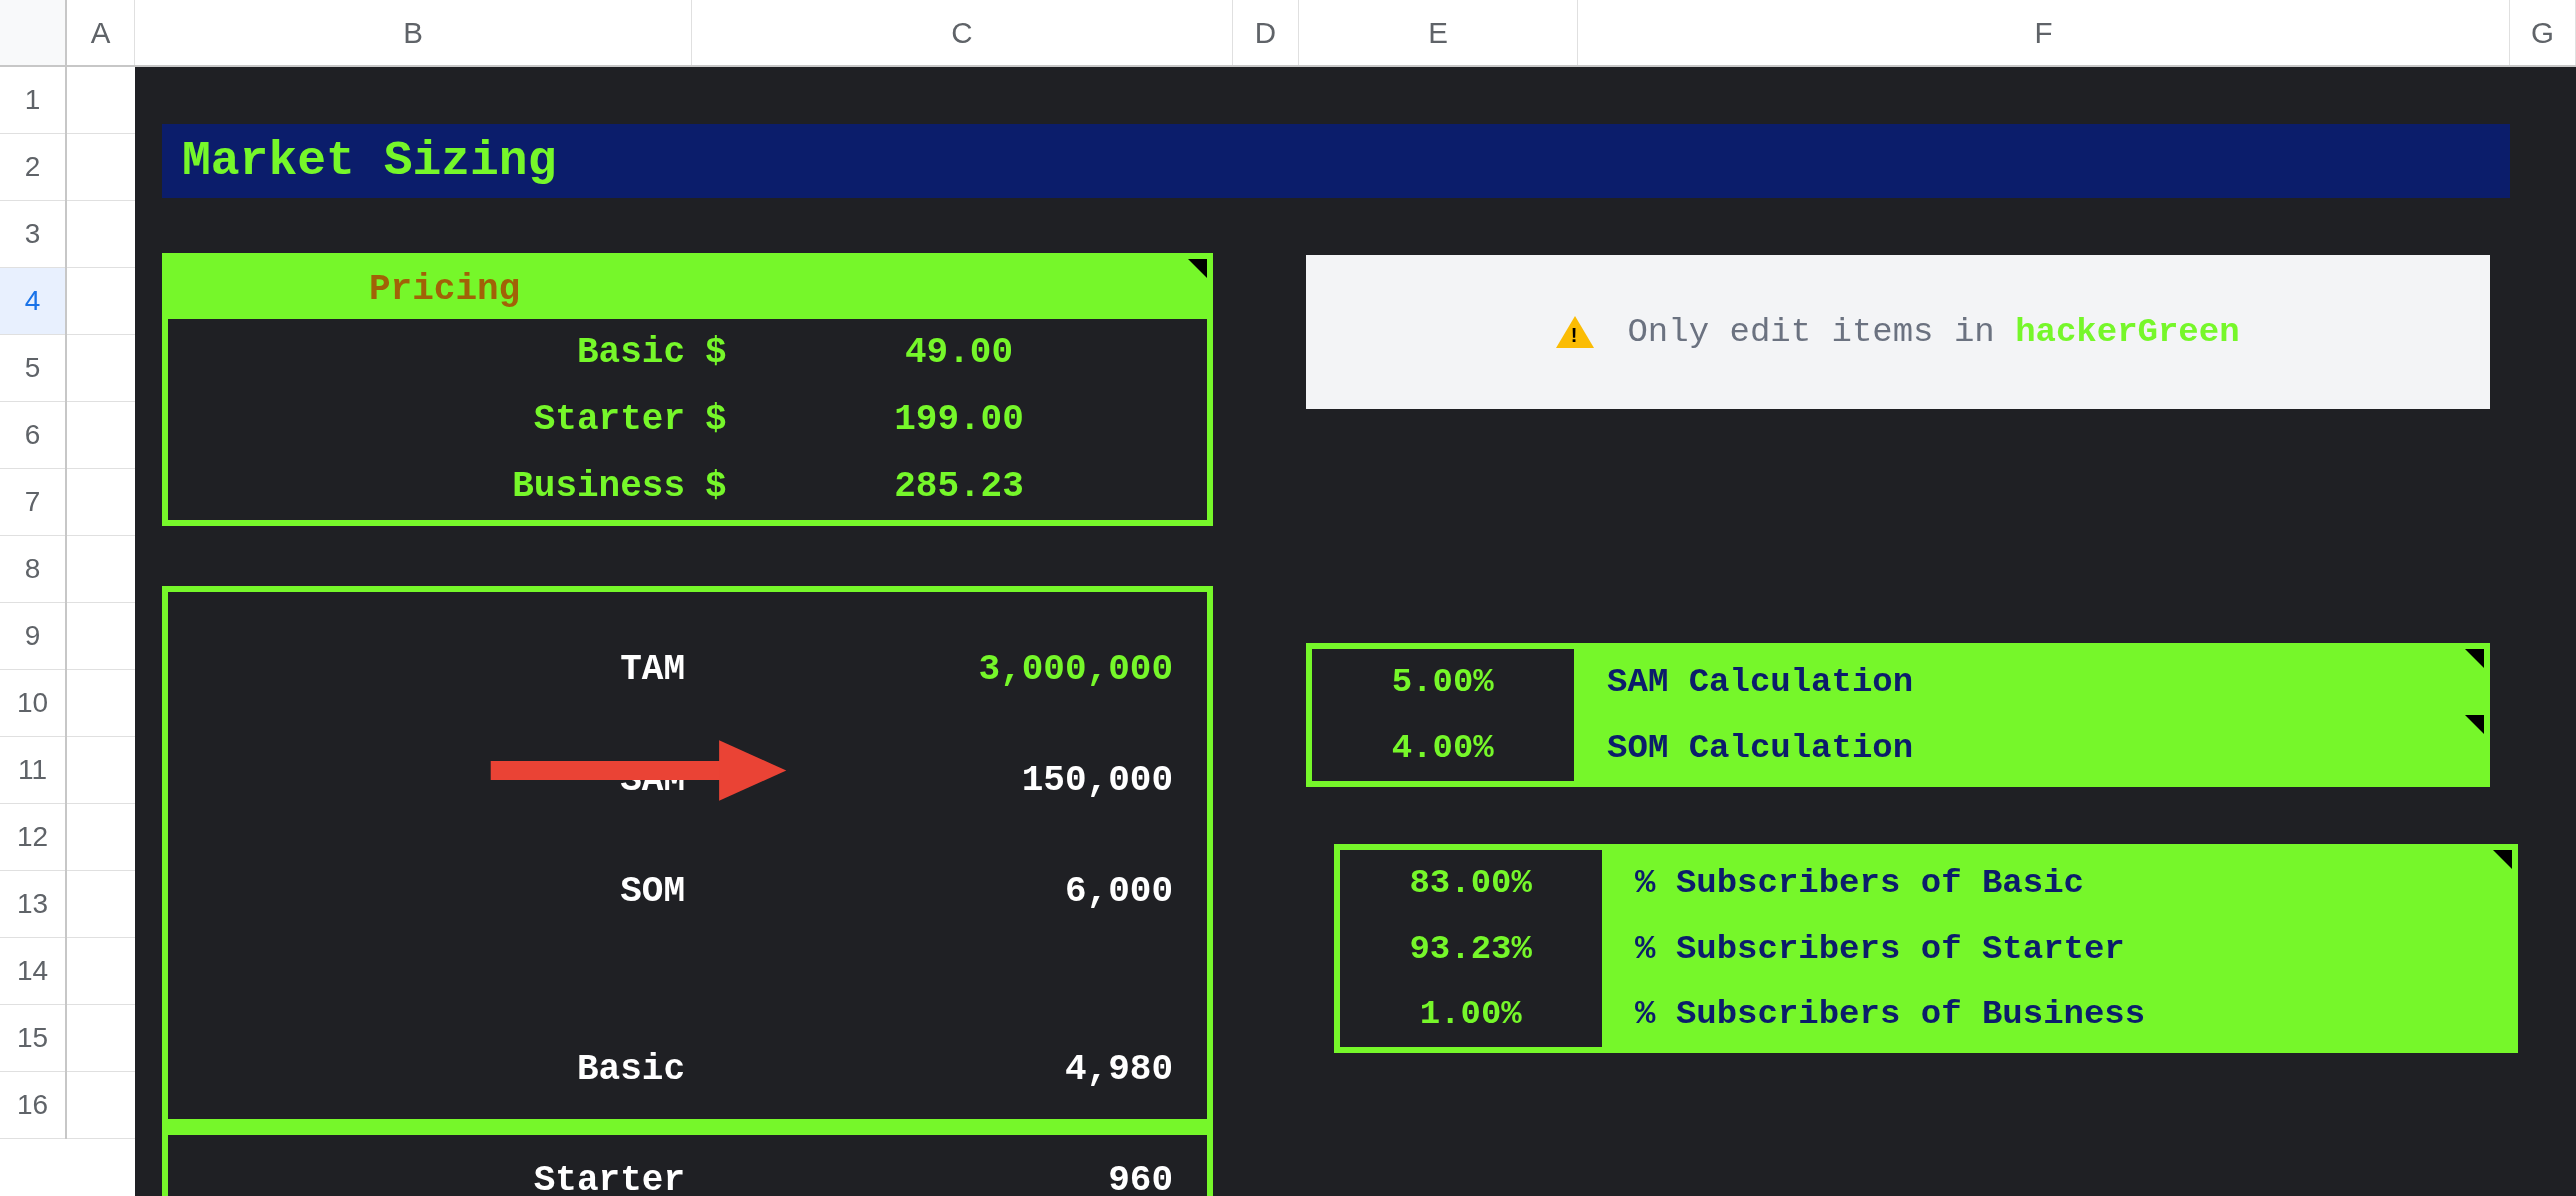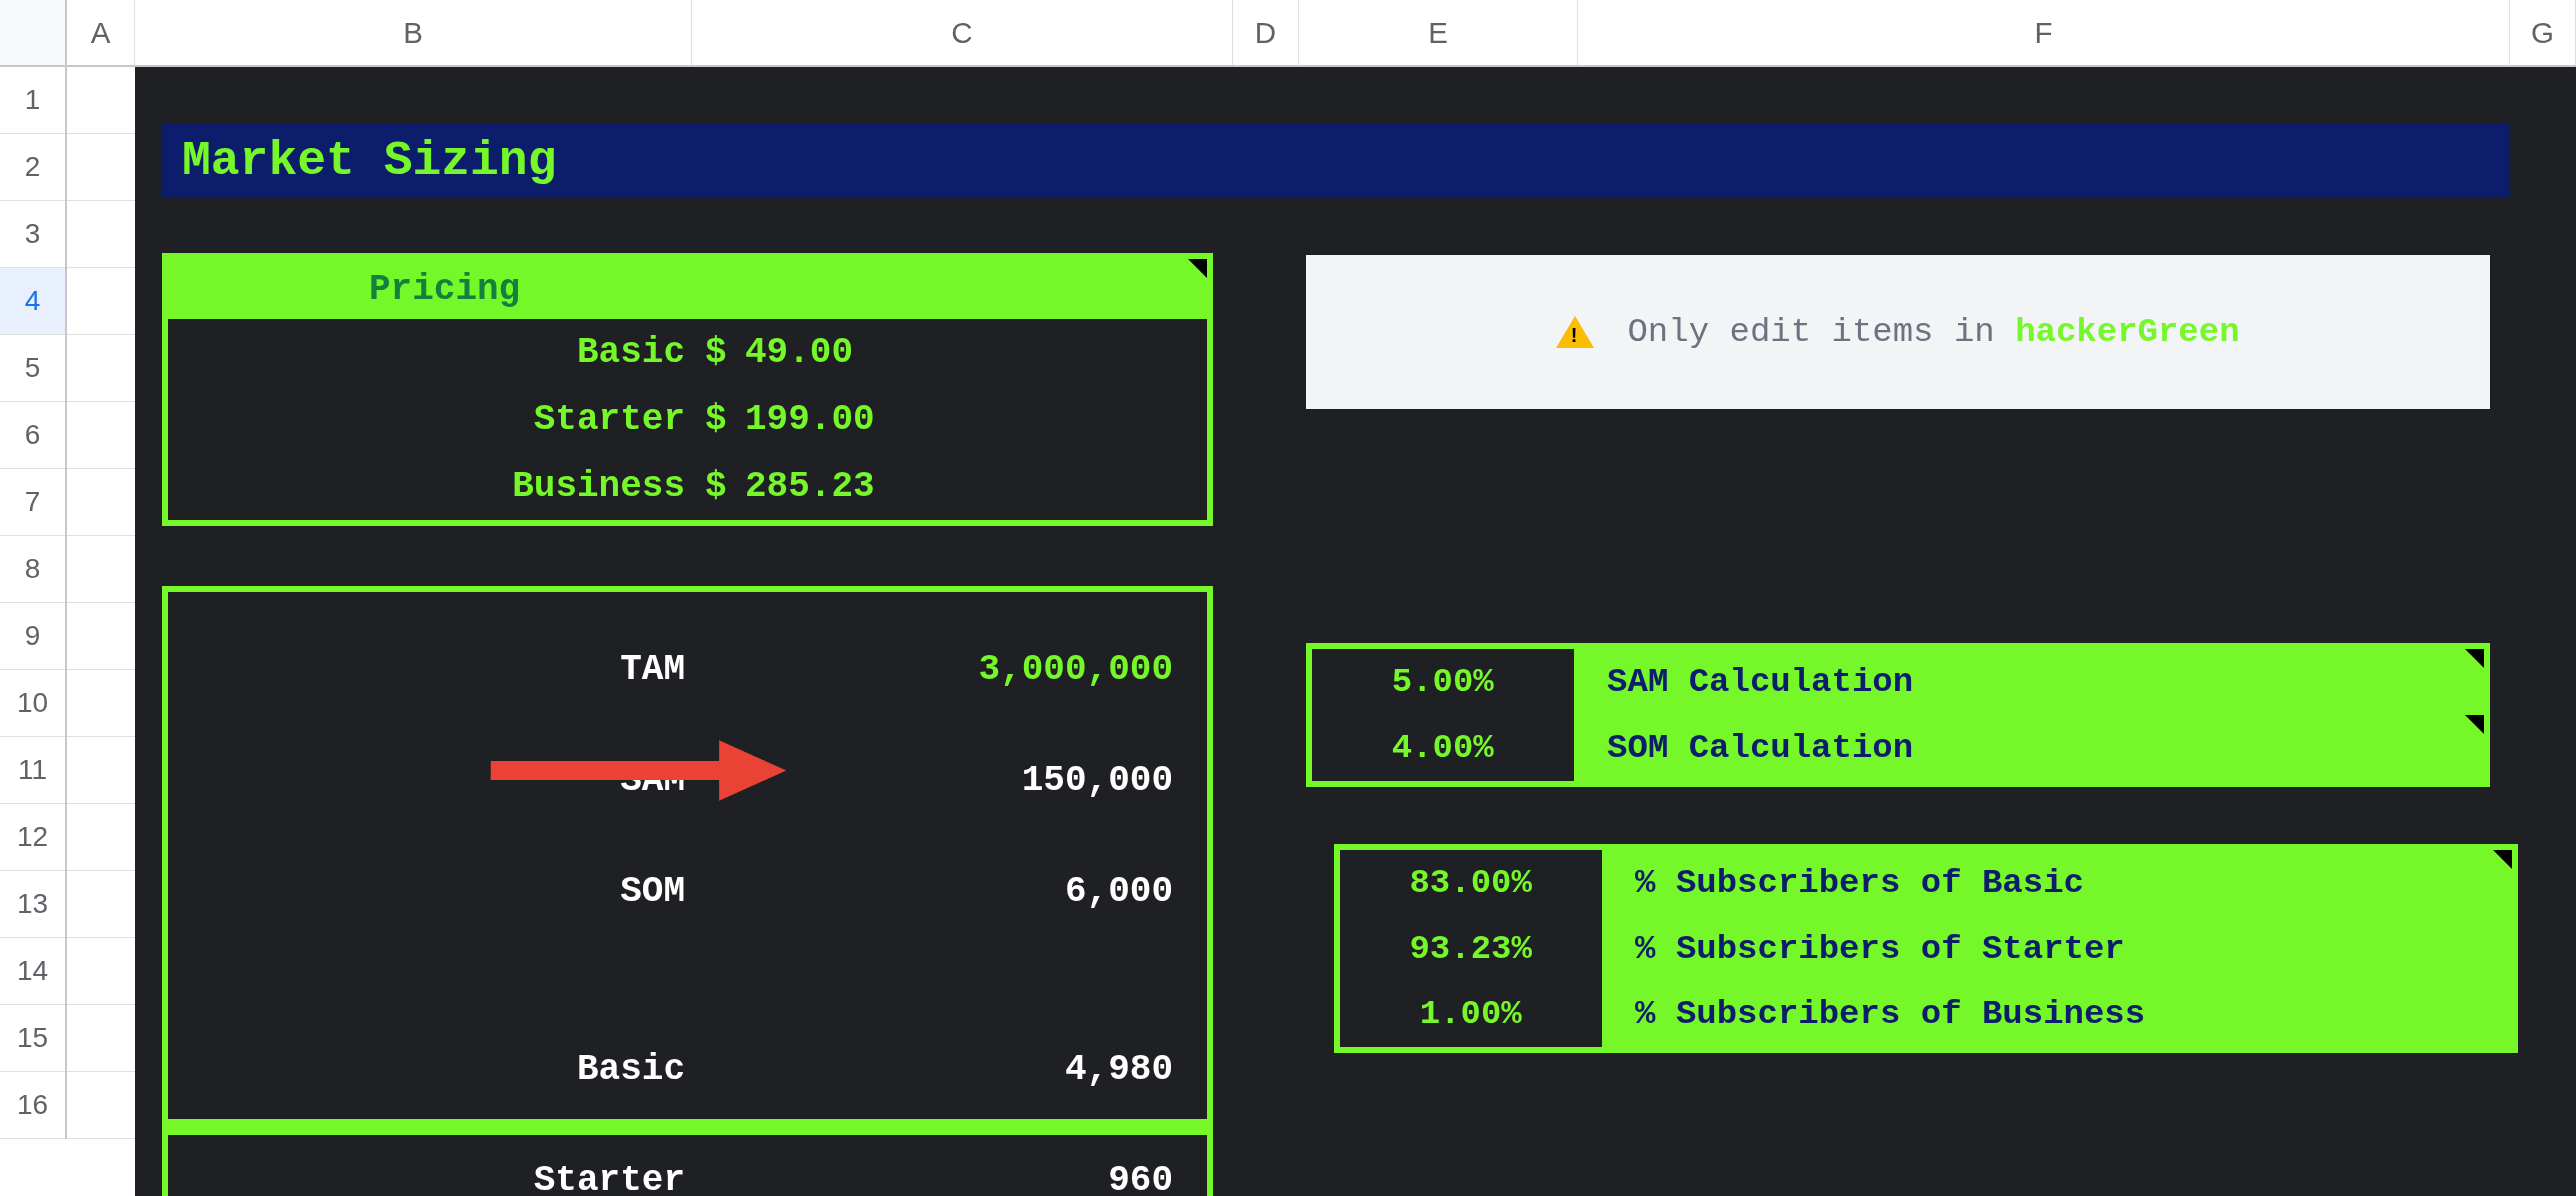--- a/index.html
+++ b/index.html
@@ -150,21 +150,21 @@
   .pricing-box {
     left: calc(var(--colA) + 27px);
     top: calc(var(--rowH) * 2.78);
     width: calc(var(--colB) + var(--colC) - 47px);
     border: 6.7px solid var(--hackerGreen);
     background: var(--darkBg);
   }
   .pricing-header {
     height: 60px;
     background: var(--hackerGreen);
-    color: #15803d;
+    color: #a16207;
     font-weight: bold;
     font-size: 36px;
     display: flex;
     align-items: center;
     padding-left: 201px;
     position: relative;
   }
   .note-triangle {
     position: absolute;
     top: 0; right: 0;
@@ -175,21 +175,21 @@
   .pricing-row {
     height: var(--rowH);
     display: flex;
     align-items: center;
     color: var(--hackerGreen);
     font-weight: bold;
     font-size: 36px;
   }
   .pricing-row .label { width: 537px; text-align: right; padding-right: 20px; }
   .pricing-row .dollar { width: 40px; }
-  .pricing-row .value { flex: 1; text-align: left; padding-right: 34px; }
+  .pricing-row .value { flex: 1; text-align: center; padding-right: 34px; }
 
   
   .notice-box {
     left: calc(var(--colA) + var(--colB) + var(--colC) + var(--colD) + 6.7px);
     top: calc(var(--rowH) * 2.8);
     width: calc(var(--colE) + var(--colF) - 27px);
     height: calc(var(--rowH) * 2.3);
     background: #f3f4f6;
     display: flex;
     align-items: center;

